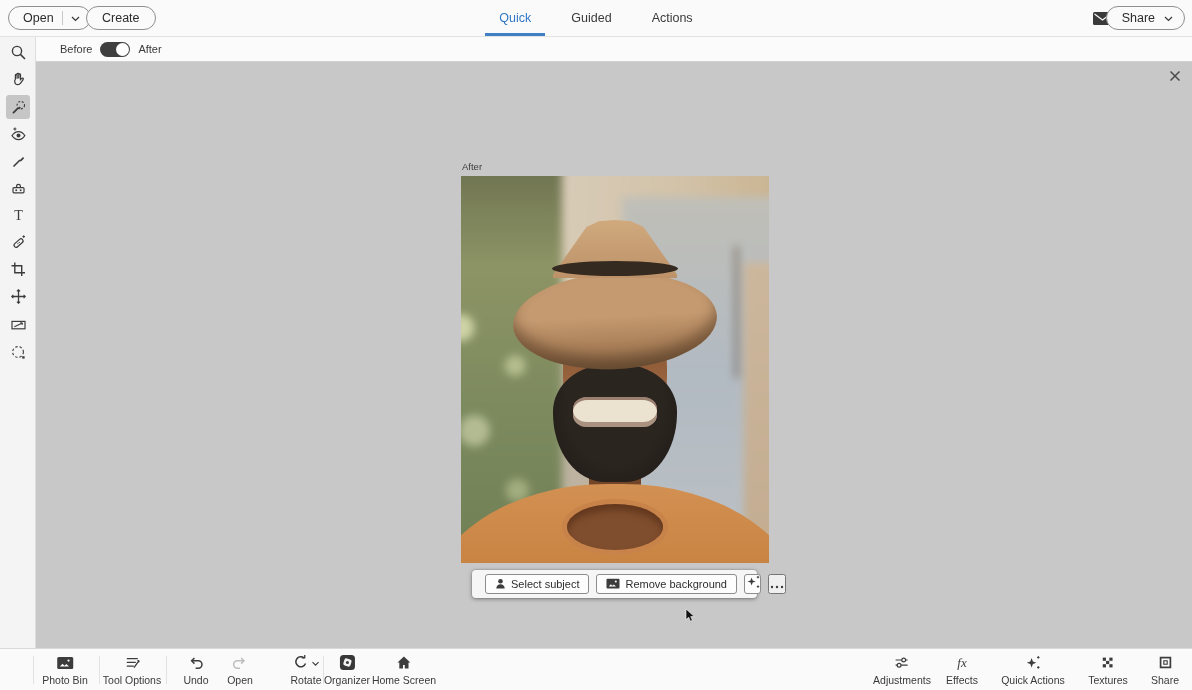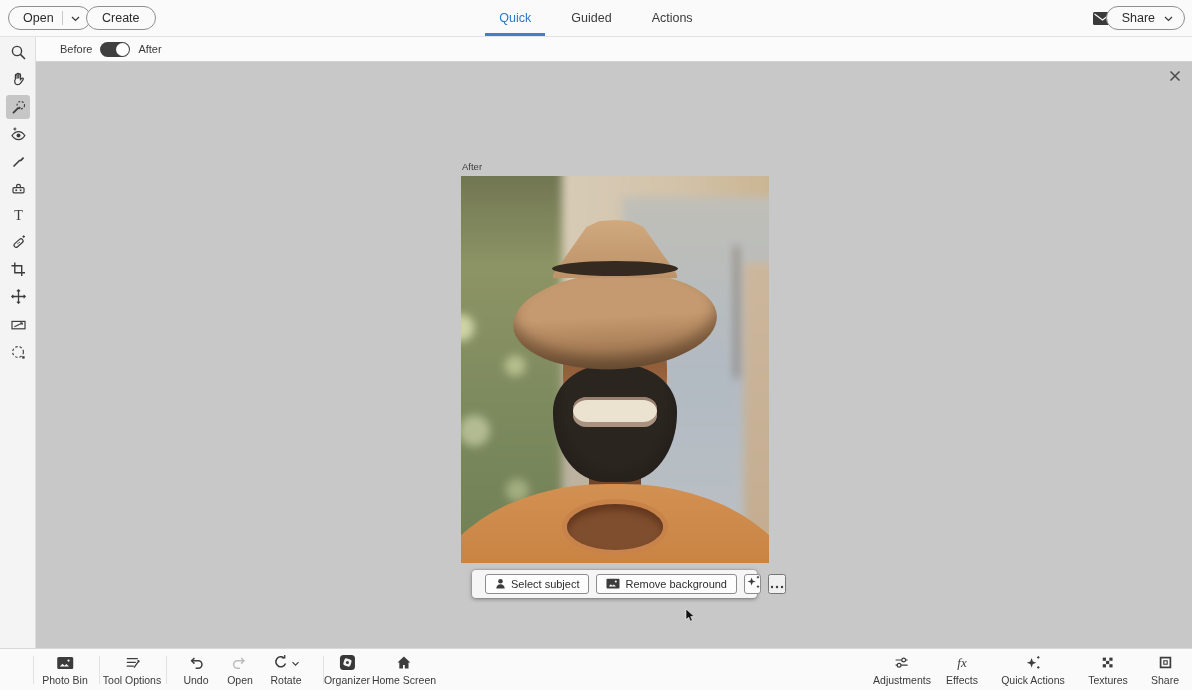--- a/index.html
+++ b/index.html
@@ -324,21 +324,21 @@
     </div>
     <div class="tb-item" style="left:240px">
       <span class="tb-ico">
           <svg width="17" height="15" viewBox="0 0 17 15">
             <path d="M12.8 5.8H6.2a3.7 3.7 0 0 0 0 7.4h2.6" fill="none" stroke="#bdbdbd" stroke-width="1.5"></path>
             <path d="M10 3l2.8 2.8L10 8.6" fill="none" stroke="#bdbdbd" stroke-width="1.5"></path>
           </svg>
         </span>
       <span>Open</span>
     </div>
-    <div class="tb-item" style="left:286px">
+    <div class="tb-item" style="left:306px">
       <span class="tb-ico">
         <span><svg width="16" height="15" viewBox="0 0 16 15">
               <path d="M13 9.6A5 5 0 1 1 11.6 4" fill="none" stroke="#3c3c3c" stroke-width="1.5"></path>
               <path d="M9.2 3.9h3V1" fill="none" stroke="#3c3c3c" stroke-width="1.3"></path>
             </svg></span>
         <span><svg width="8" height="6" viewBox="0 0 8 6">
               <path d="M1 1.2l3 3 3-3" fill="none" stroke="#3c3c3c" stroke-width="1.2"></path>
             </svg></span>
       </span>
       <span>Rotate</span>

